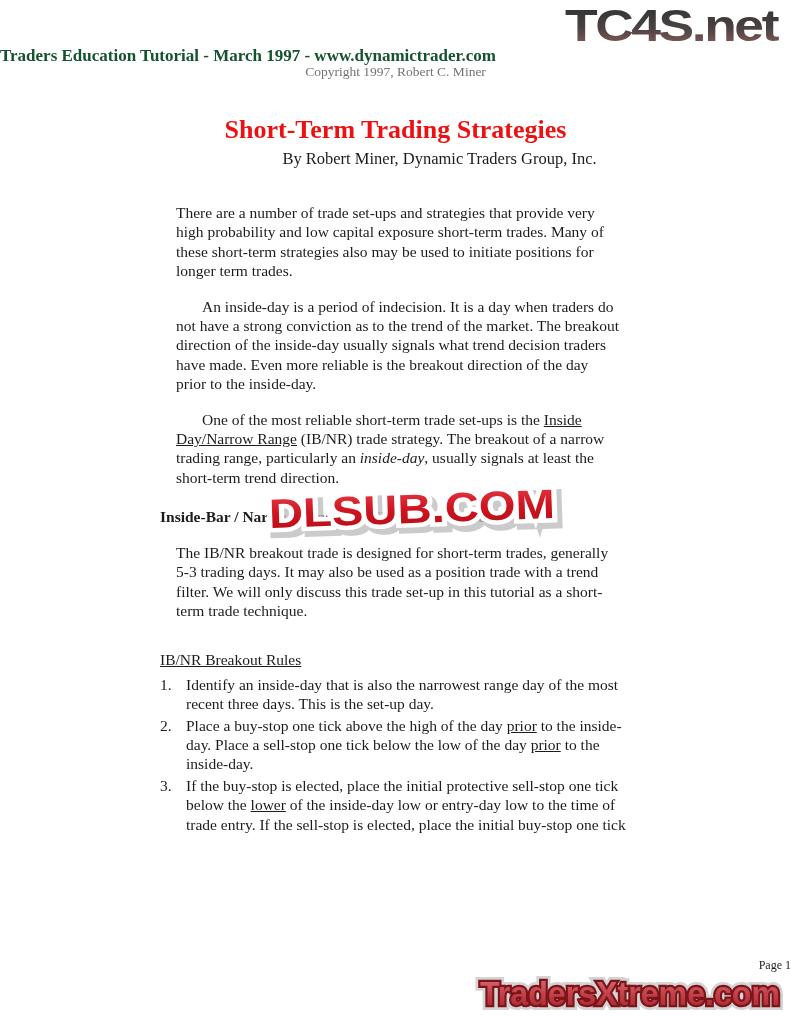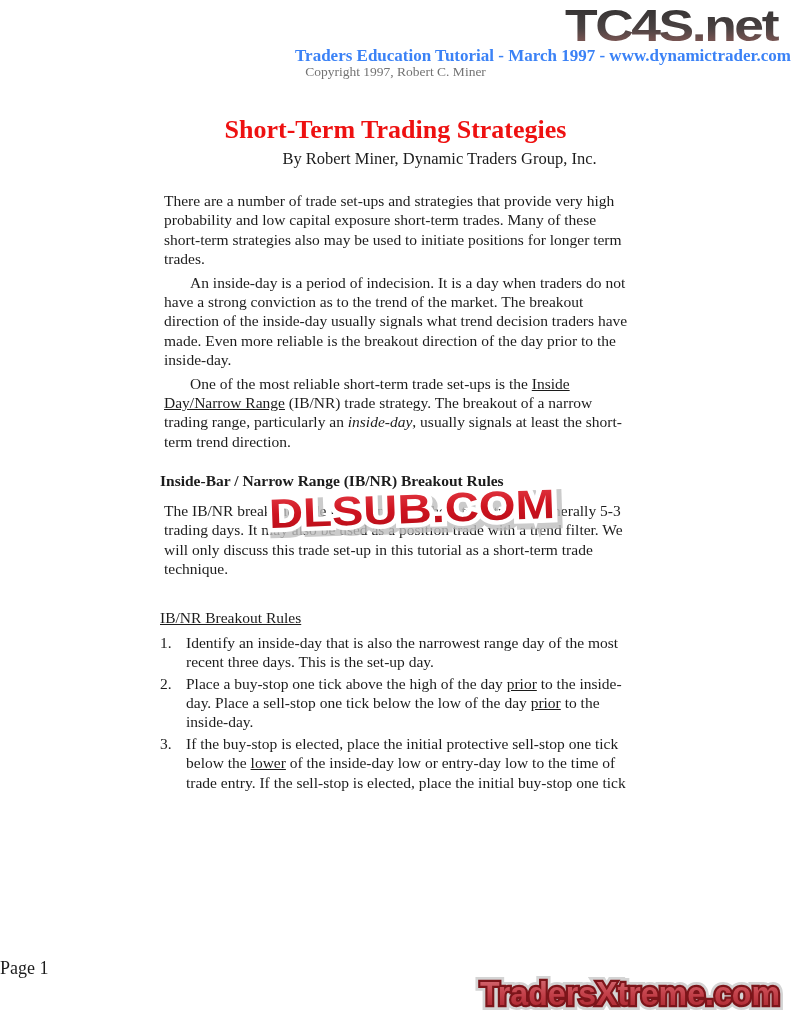--- a/index.html
+++ b/index.html
@@ -12,23 +12,23 @@
     color: #1c1c1c;
   }
   .abs { position: absolute; }
 
   
   .tc4s-logo { top: 0px; right: 6px; }
 
   
   .site-header-line {
     top: 46px; left: 0; width: 100%;
-    text-align: right;
+    text-align: left;
     font-size: 17px; font-weight: bold;
-    color: #3b82f6;
+    color: #14532d;
   }
   .copyright-line {
     top: 64px; left: 0; width: 100%;
     text-align: center;
     font-size: 13.5px;
     color: #737373;
   }
 
   
   .document-title {
@@ -44,21 +44,21 @@
     color: #1c1c1c;
     padding-left: 44px;
   }
 
   
   .content-column {
     top: 187px; left: 160px; width: 478px;
     font-size: 15.5px;
     line-height: 19.4px;
   }
-  .content-column p.body-p { margin: 4px; }
+  .content-column p.body-p { margin: 16px; }
   .content-column p.ind { text-indent: 26px; }
   .h-bold {
     font-size: 15.5px; font-weight: bold;
     margin: 20px 0 10px 0; line-height: 19.4px;
   }
   .h-underline {
     font-size: 15.5px; font-weight: normal;
     text-decoration: underline;
     margin: 30px 0 5px 0; line-height: 19.4px;
   }
@@ -70,22 +70,22 @@
 
   
   .watermark {
     top: 478px; left: 246px;
     transform: rotate(-2deg);
   }
 
   
   .page-number {
     top: 958px; left: 0; width: 100%;
-    text-align: left;
-    font-size: 18px;
+    text-align: right;
+    font-size: 12px;
   }
   .tradersxtreme-logo { right: 0px; bottom: 2px; }
 </style>
 </head>
 <body>
 
 <div class="abs tc4s-logo">
   <svg width="230" height="52" viewBox="0 0 230 52">
     <defs>
       <linearGradient id="g-tc4s" x1="0" y1="0" x2="0" y2="1">

